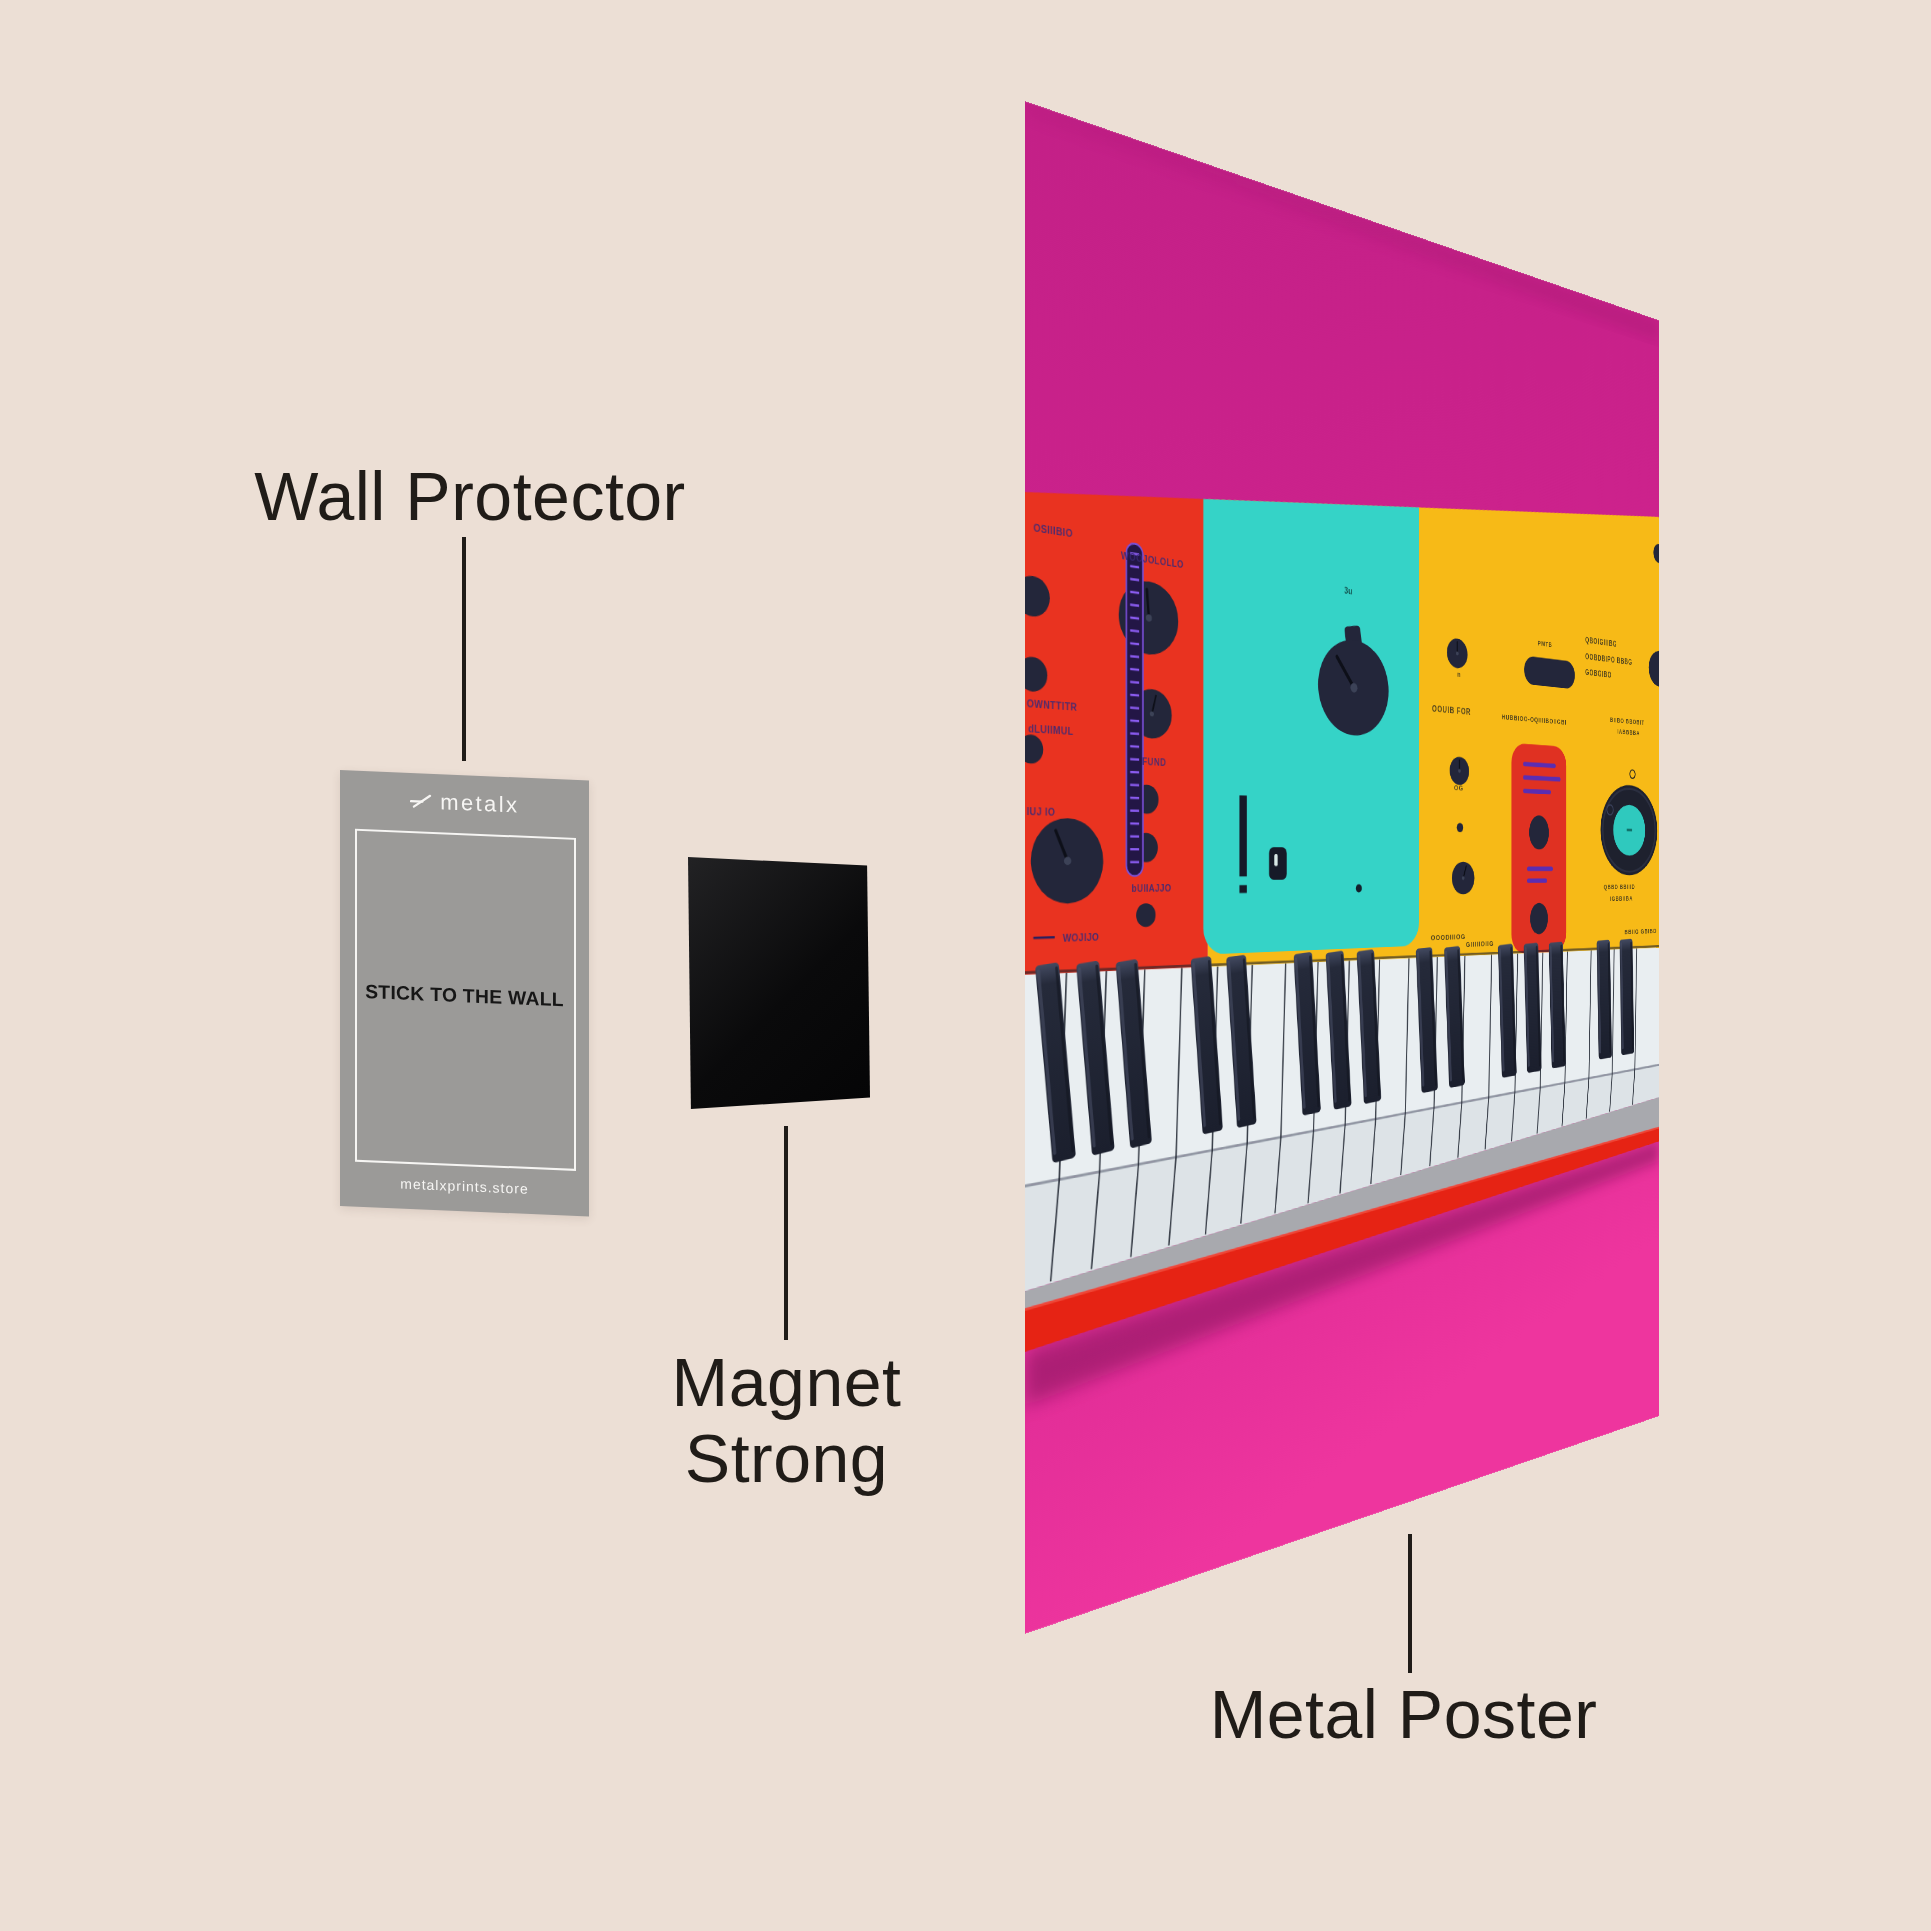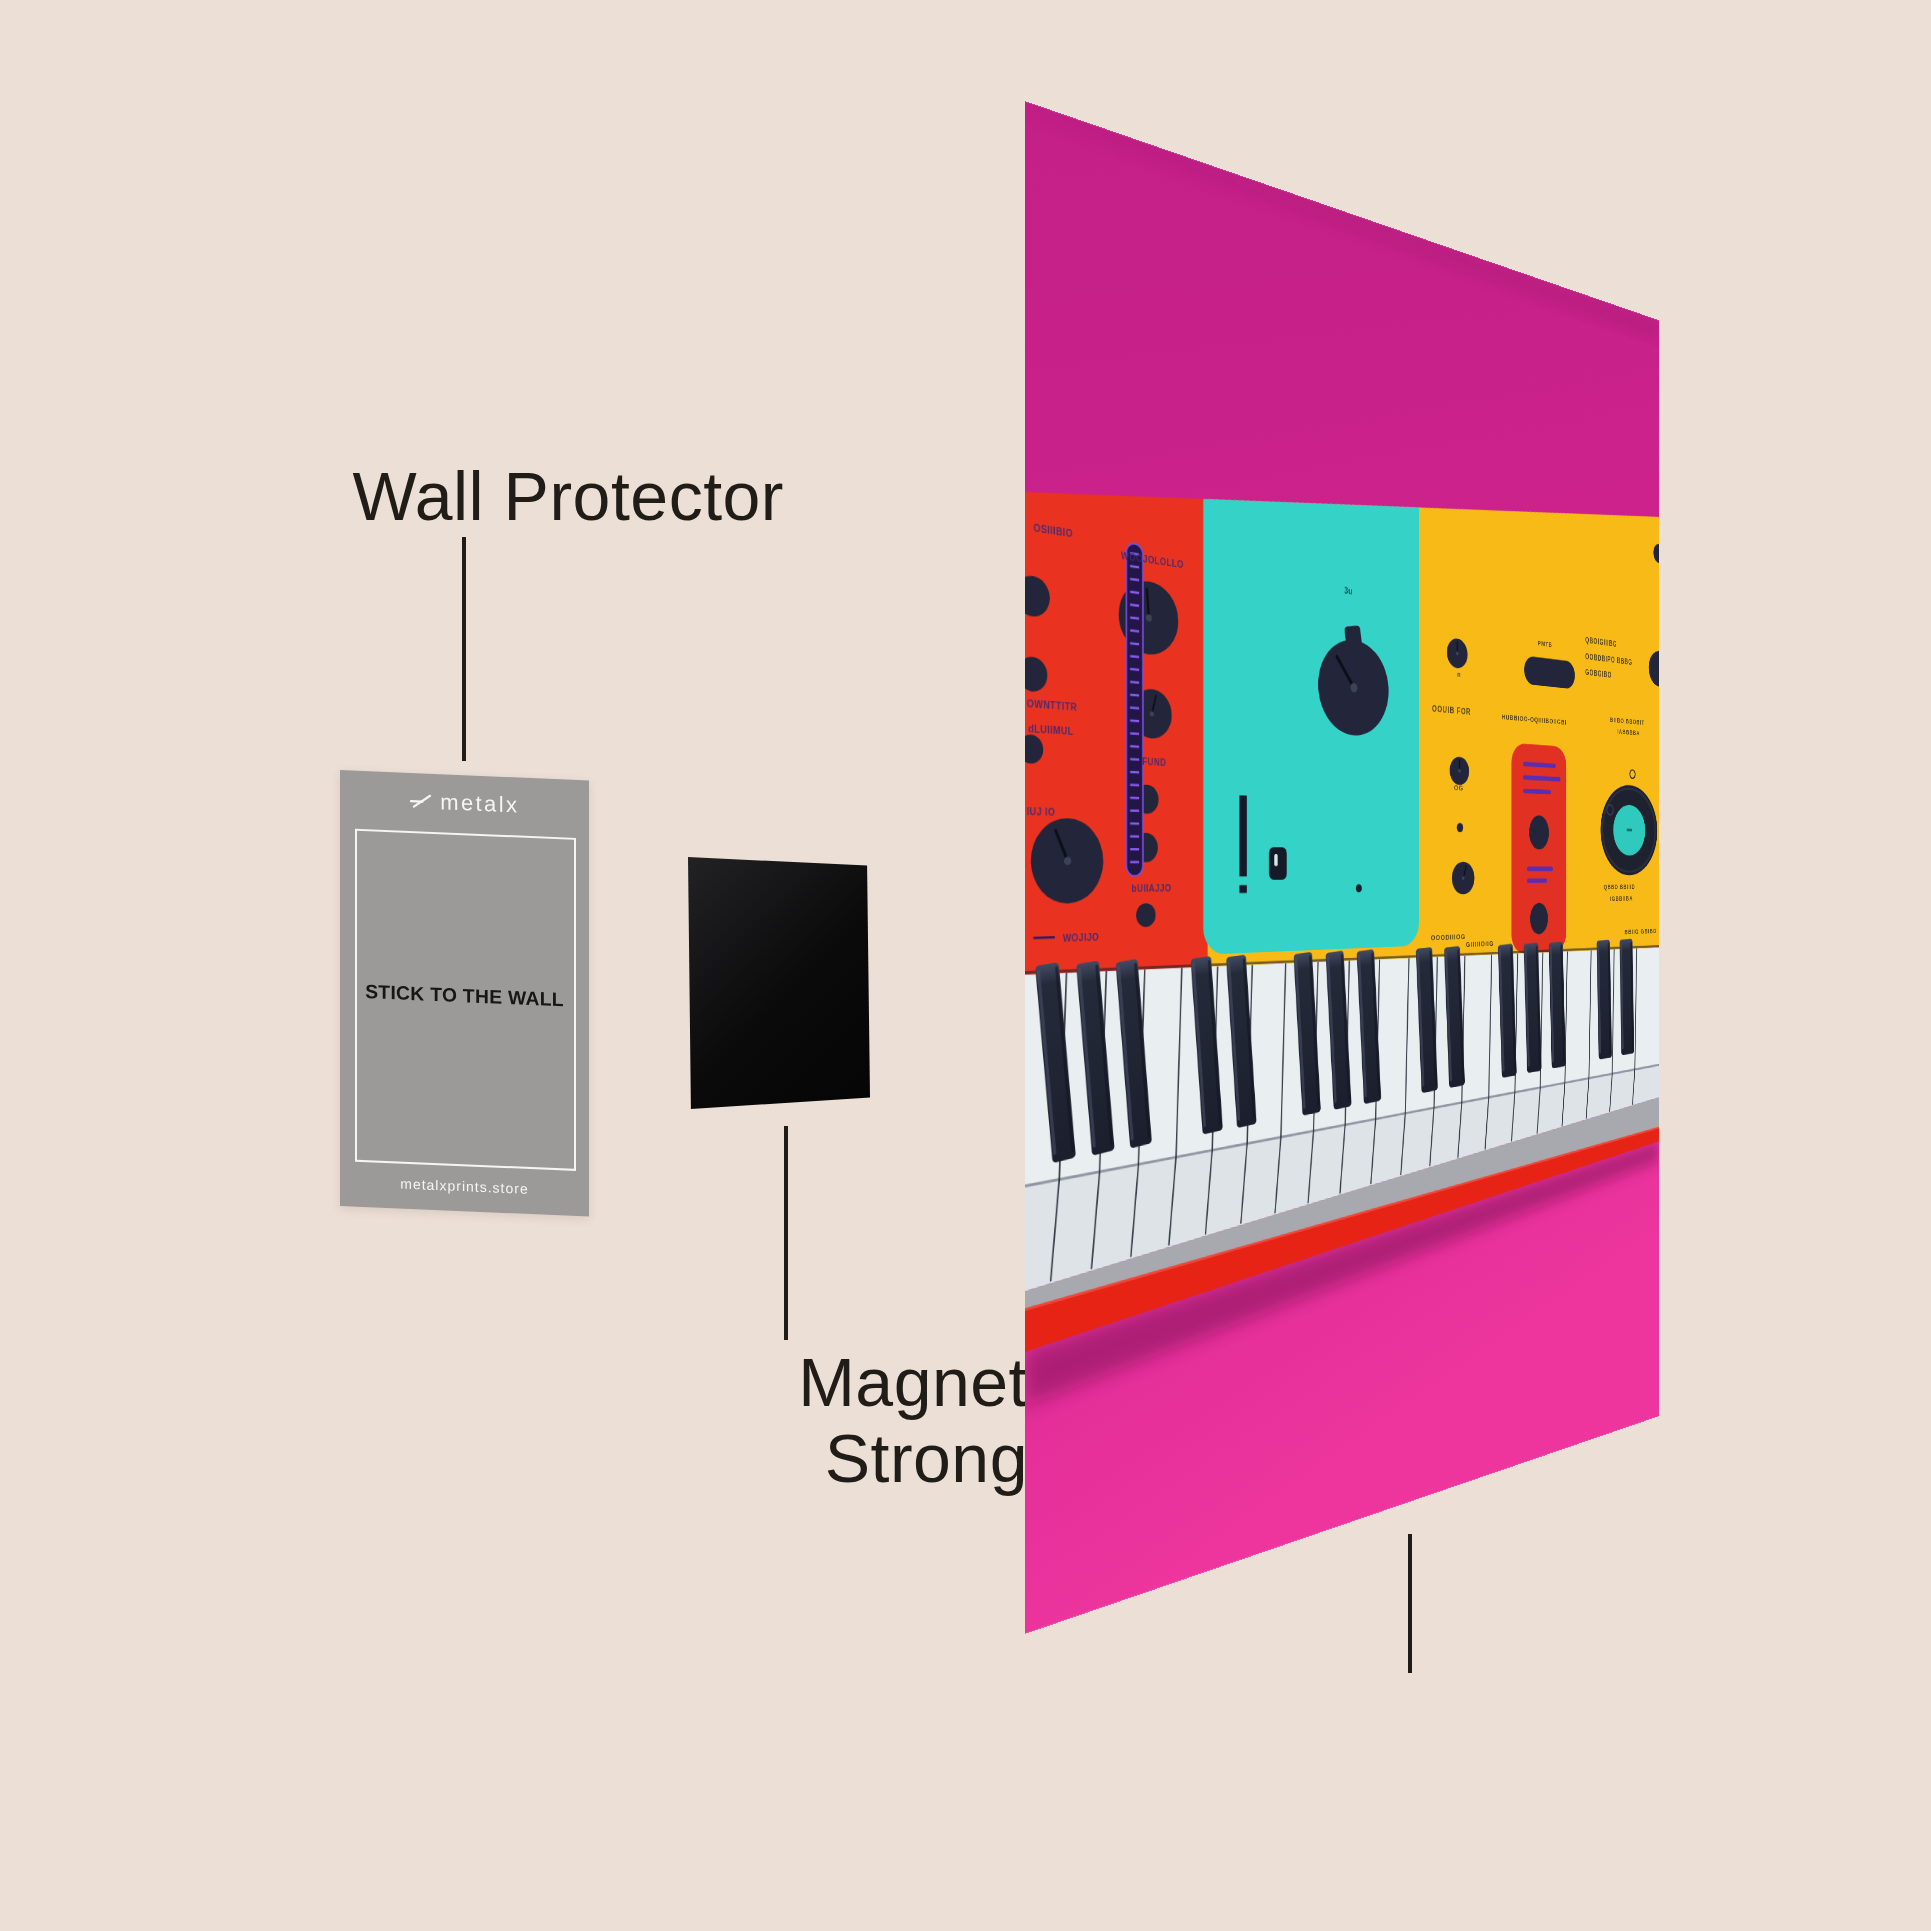--- a/index.html
+++ b/index.html
@@ -4,21 +4,21 @@
 <style>
   html,body{margin:0;padding:0;background:#ecdfd5;}
   .canvas{
     position:relative;width:1931px;height:1931px;overflow:hidden;
     background:var(--bg,#ecdfd5);
     font-family:"Liberation Sans",sans-serif;
   }
   .label{
     position:absolute;
     font-size:68px;font-weight:500;letter-spacing:0.5px;
-    color:var(--ink,#201c18);text-align:right;line-height:1.12;
+    color:var(--ink,#201c18);text-align:center;line-height:1.12;
   }
   .label-wall{left:156px;top:458px;width:628px;}
   .label-magnet{left:545px;top:1344px;width:483px;}
   .label-poster{left:1114px;top:1676px;width:579px;}
   .pointer-line{position:absolute;width:3.9px;background:var(--ink,#201c18);}
   .line-wall{left:462px;top:537px;height:224px;}
   .line-magnet{left:784px;top:1126px;height:214px;}
   .line-poster{left:1408px;top:1534px;height:139px;}
 
   .card{
@@ -315,15 +315,16 @@
     </g>
           <g transform="rotate(-1.35 985.5 895)">
       <rect x="971.0" y="895" width="29" height="163.5" rx="4.5" fill="url(#bkg)"></rect>
       <rect x="972.5" y="899" width="4" height="151.5" rx="2" fill="#4a5168" opacity="0.55"></rect>
       <rect x="995.0" y="899" width="3.5" height="153.5" rx="1.75" fill="#12151f" opacity="0.6"></rect>
     </g>
         </g>
       </svg>
     </div>
   <div class="pointer-line line-poster"></div>
+  <div class="label label-poster">Metal Poster</div>
 
 </div>
 
 
 </body></html>

